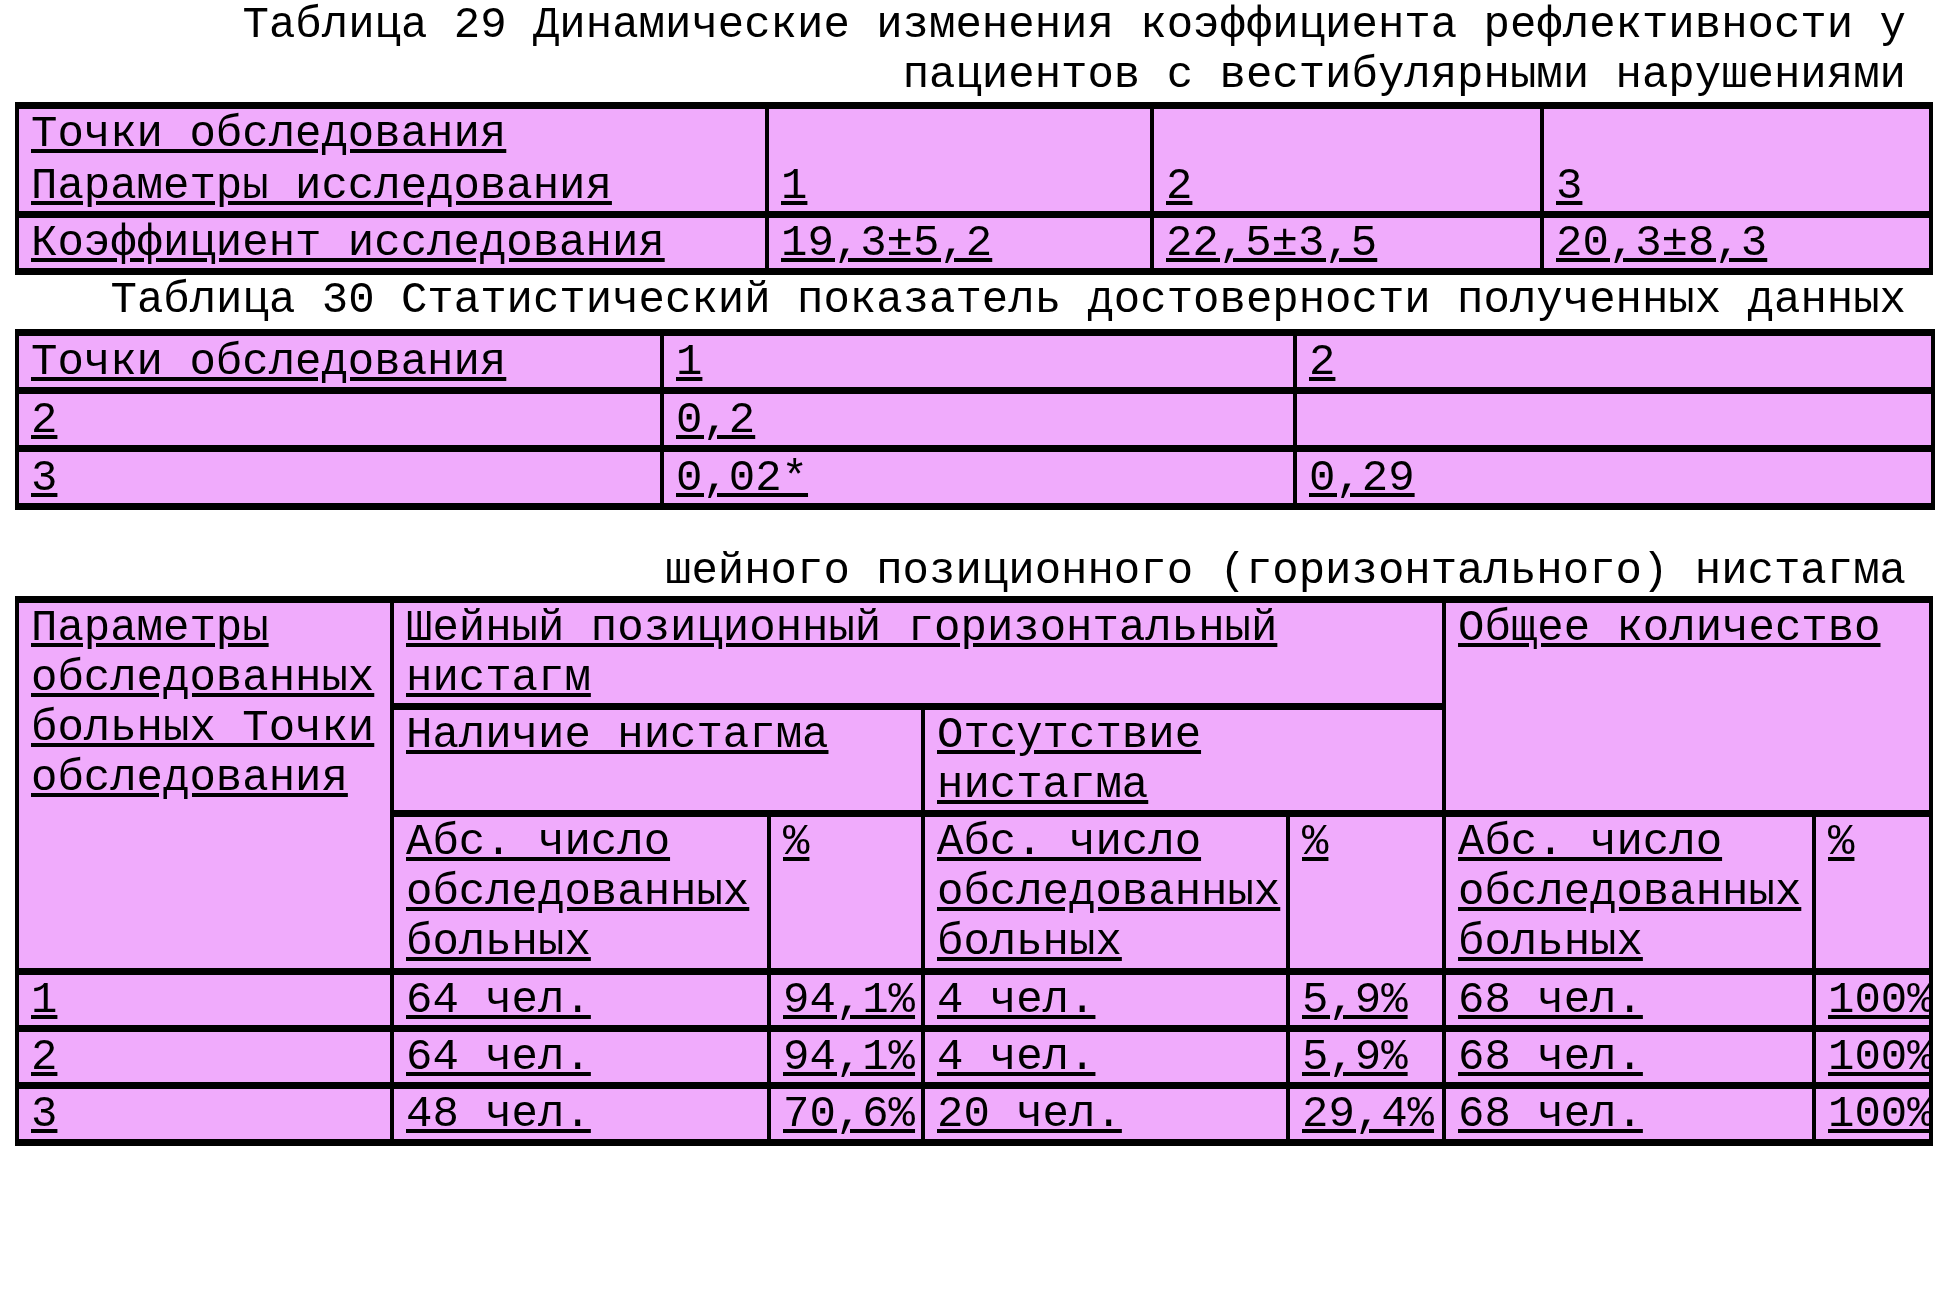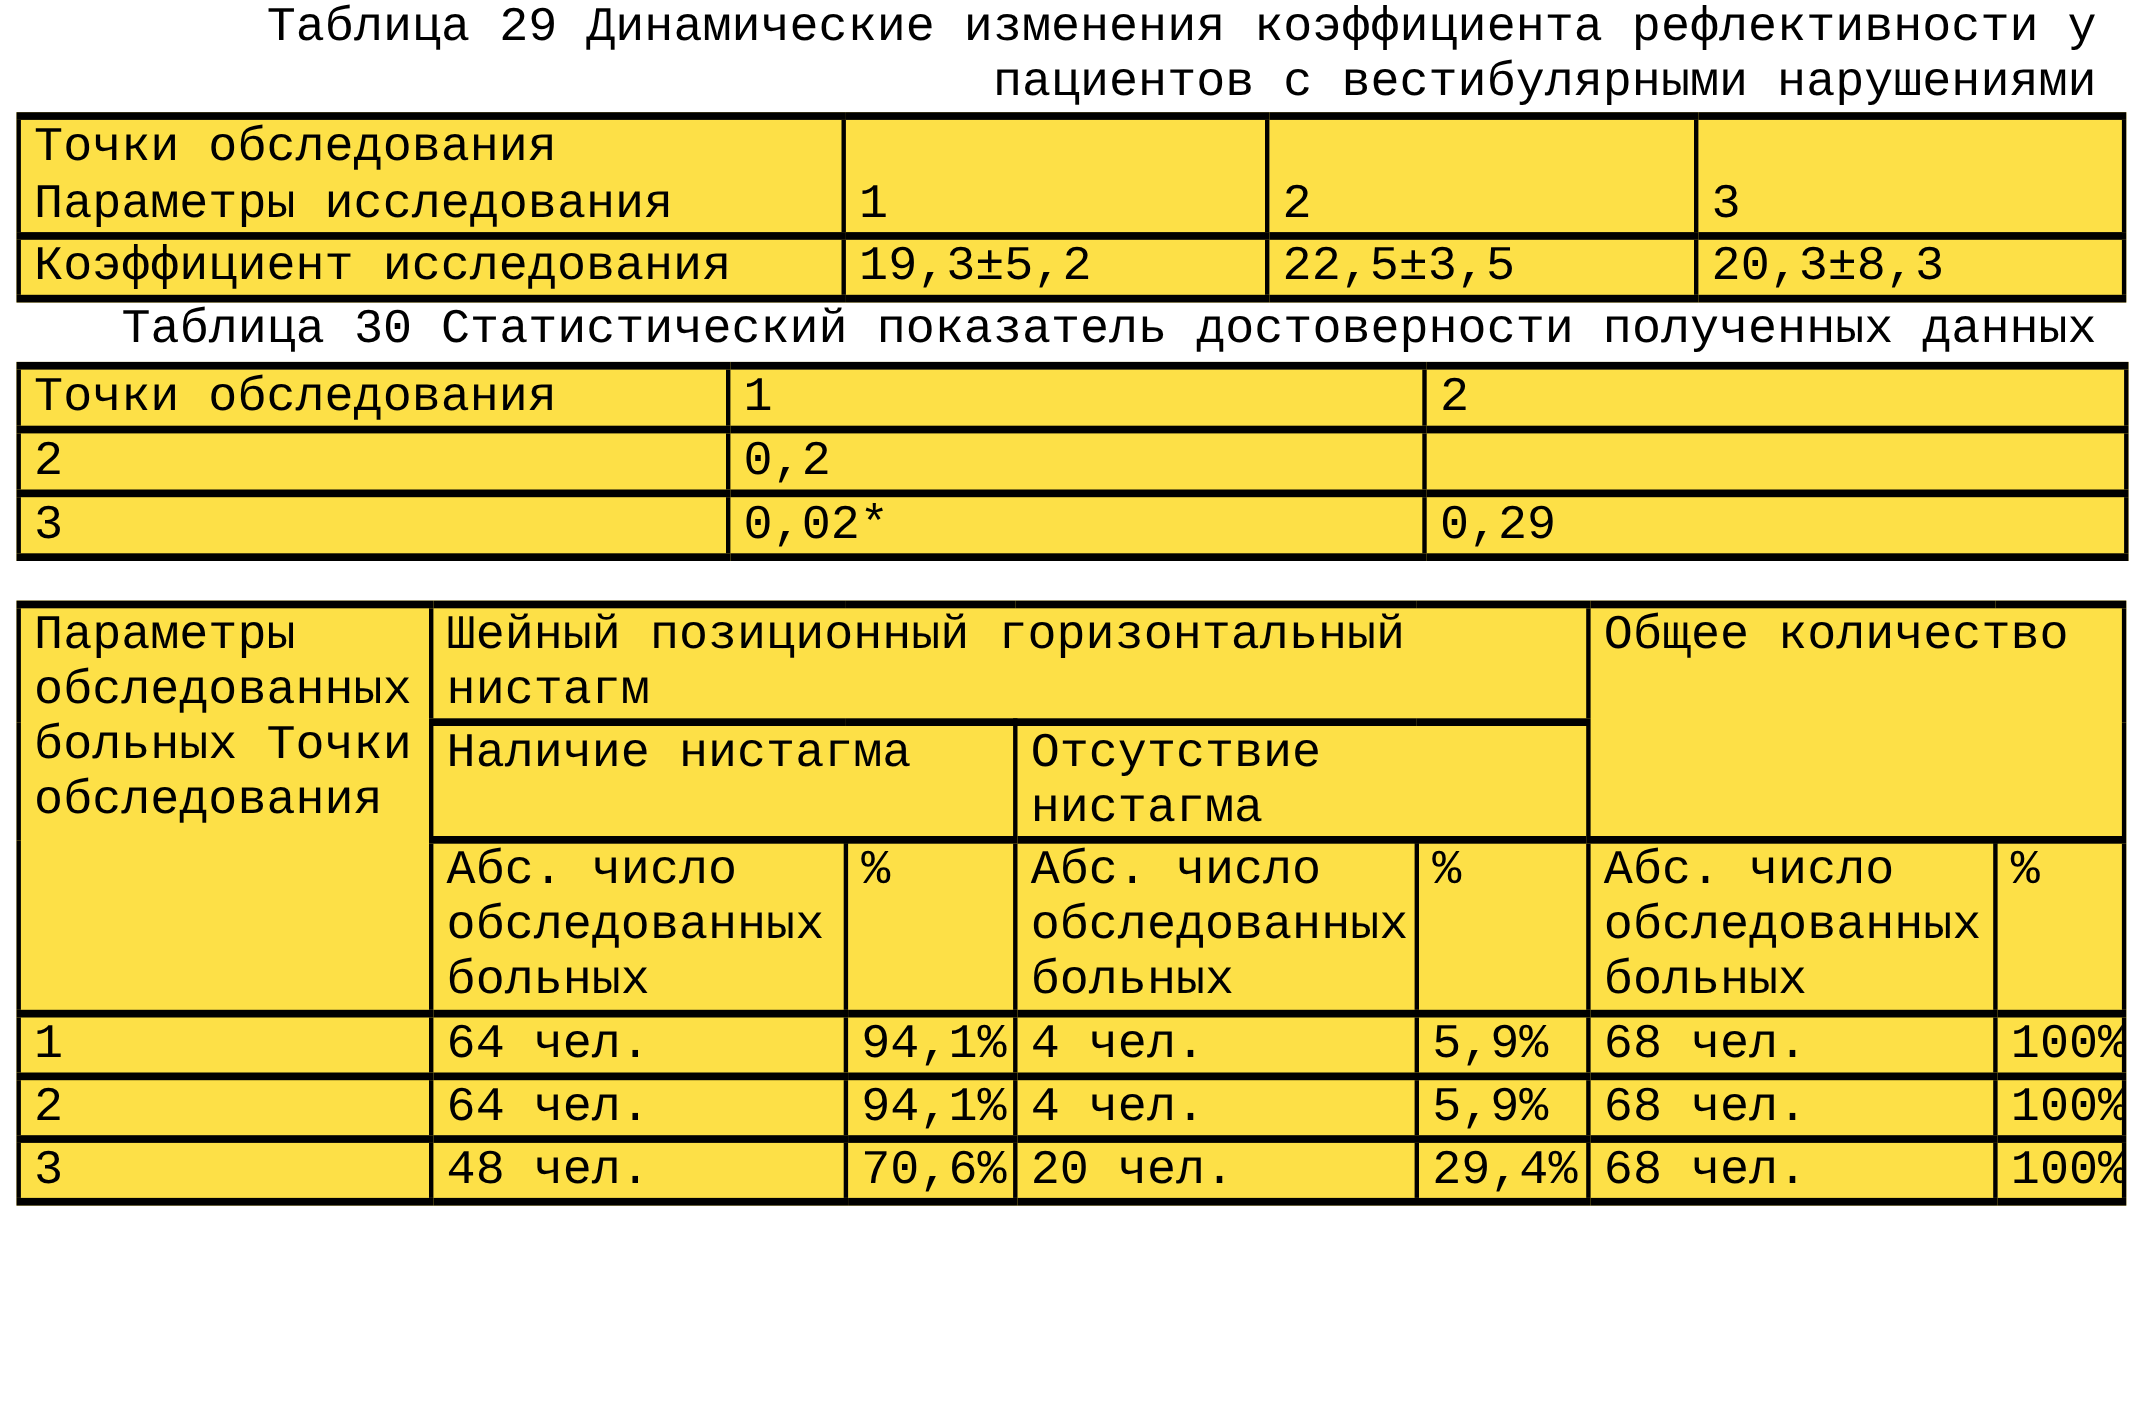--- a/index.html
+++ b/index.html
@@ -9,21 +9,21 @@
     width:1948px; height:1295px;
     background:#ffffff; color:#000000;
     font-family:"Liberation Mono","DejaVu Sans Mono",monospace;
     font-size:44px; line-height:50px;
     overflow:hidden;
     padding-top:0;
   }
   .title { text-align:right; padding-right:42px; white-space:nowrap; }
   .footnote { margin:8px 0 0 25px; white-space:nowrap; }
 
-  table { border-collapse:collapse; table-layout:fixed; margin-left:15px; background:#fde047; }
+  table { border-collapse:collapse; table-layout:fixed; margin-left:15px; background:#f0abfc;text-decoration:underline; }
   td {
     border:4px solid #000;
     border-top-width:7px; border-bottom-width:7px;
     padding:0 8px 0 12px;
     vertical-align:middle;
     overflow:hidden;
     white-space:nowrap;
   }
   table { border:4px solid #000; border-top-width:7px; border-bottom-width:7px; }
 
@@ -108,20 +108,21 @@
     <tr>
       <td>3</td>
       <td>0,02*</td>
       <td>0,29</td>
     </tr>
   </tbody>
     </table>
 
 
   <div class="title mt-title31">
+    <div>шейного позиционного (горизонтального) нистагма</div>
   </div>
 
   <table class="t31">
     <colgroup>
       <col style="width:375px">
         <col style="width:377px">
         <col style="width:154px">
       <col style="width:365px">
         <col style="width:156px">
         <col style="width:370px">

